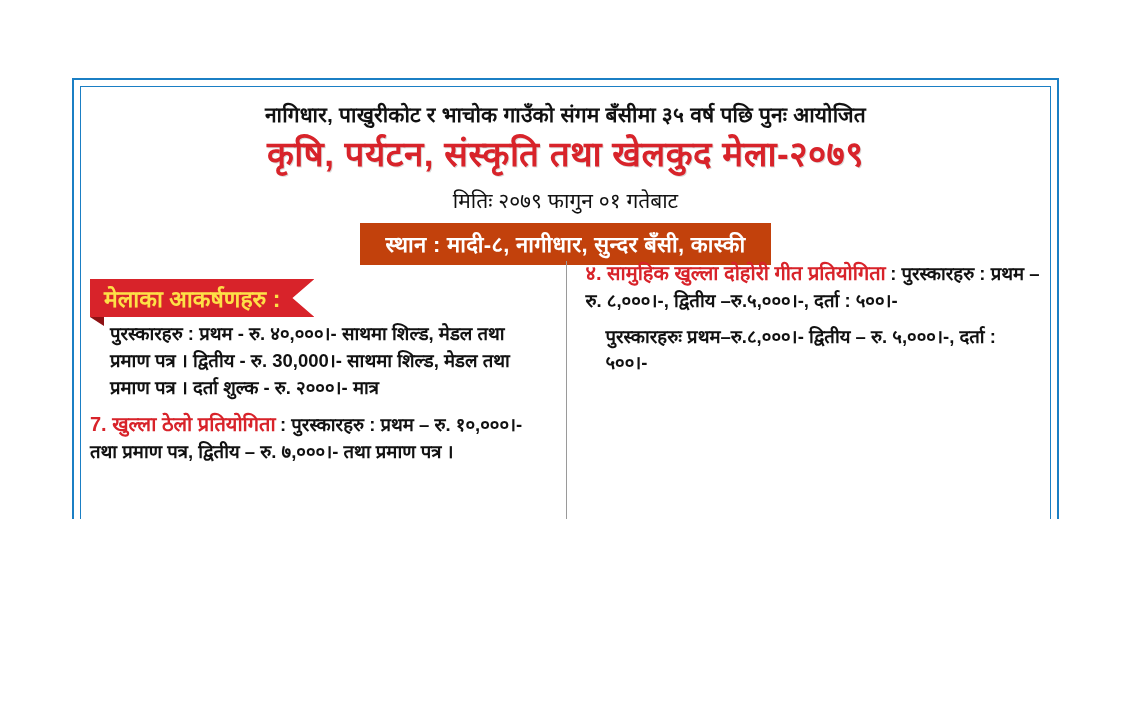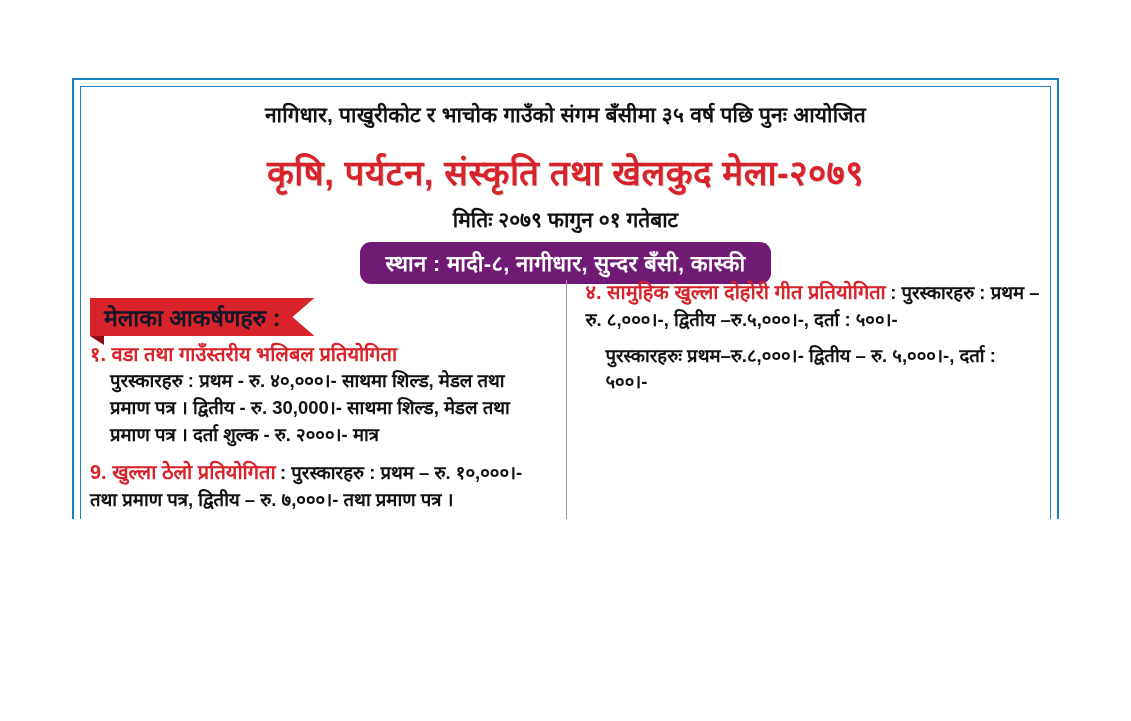--- a/index.html
+++ b/index.html
@@ -49,58 +49,57 @@
     font-weight: bold;
     margin-top: 7px;
     letter-spacing: 0.5px;
     text-shadow: 1px 1px 0 rgba(0,0,0,0.15);
   }
   .hdr-title2 {
     text-align: center;
     color: #d8232a;
     font-size: 35px;
     font-weight: bold;
-    margin-top: 20px;
+    margin-top: 1px;
     letter-spacing: 0.5px;
     text-shadow: 1px 1px 0 rgba(0,0,0,0.15);
   }
   .hdr-date {
     text-align: center;
     color: #111111;
     font-size: 21px;
-    font-weight: bold;
+    font-weight: normal;
     margin-top: 10px;
   }
   .hdr-venue-wrap {
     display: flex;
     justify-content: center;
     margin-top: 9px;
   }
   .hdr-venue {
-    background: #701a75;
+    background: #c2410c;
     color: #ffffff;
     font-size: 22px;
     font-weight: bold;
     padding: 5px 26px 7px 26px;
     letter-spacing: 0.3px;
-    border-radius: 11px;
   }
 
   
   .ribbon-row {
     position: relative;
     margin-top: 14px;
     height: 40px;
   }
   .ribbon {
     position: absolute;
     left: 0; top: 0;
     height: 38px;
     background: #d8232a;
-    color: #0f172a;
+    color: #fde047;
     font-size: 23px;
     font-weight: bold;
     padding: 4px 34px 4px 14px;
     display: flex;
     align-items: center;
     clip-path: polygon(0 0, 100% 0, calc(100% - 22px) 50%, 100% 100%, 0 100%);
   }
   .ribbon-tail {
     position: absolute;
     left: 0; top: 38px;
@@ -172,27 +171,26 @@
       <div class="ribbon">मेलाका आकर्षणहरु :</div>
       <div class="ribbon-tail"></div>
     </div>
 
     <div class="cols">
       <div class="divider"></div>
 
       <div class="col left">
 
         <div class="item">
-          <div class="item-head">१.  वडा तथा गाउँस्तरीय भलिबल प्रतियोगिता</div>
           <div class="item-body pad-l">पुरस्कारहरु : प्रथम - रु. ४०,०००।- साथमा शिल्ड, मेडल तथा प्रमाण पत्र । द्वितीय - रु. 30,000।- साथमा शिल्ड, मेडल तथा प्रमाण पत्र । दर्ता शुल्क - रु. २०००।- मात्र</div>
         </div>
 
 
         <div class="item item-inline">
-          <span class="item-head">9.  खुल्ला ठेलो प्रतियोगिता</span>
+          <span class="item-head">7.  खुल्ला ठेलो प्रतियोगिता</span>
           <span class="item-body">: पुरस्कारहरु : प्रथम – रु. १०,०००।- तथा प्रमाण पत्र, द्वितीय – रु. ७,०००।- तथा प्रमाण पत्र ।</span>
         </div>
 
       </div>
 
       <div class="col right">
 
         <div class="item item-inline">
           <span class="item-head">४.  सामुहिक खुल्ला दोहोरी गीत प्रतियोगिता</span>
           <span class="item-body">: पुरस्कारहरु : प्रथम – रु. ८,०००।-, द्वितीय –रु.५,०००।-, दर्ता : ५००।-</span>

